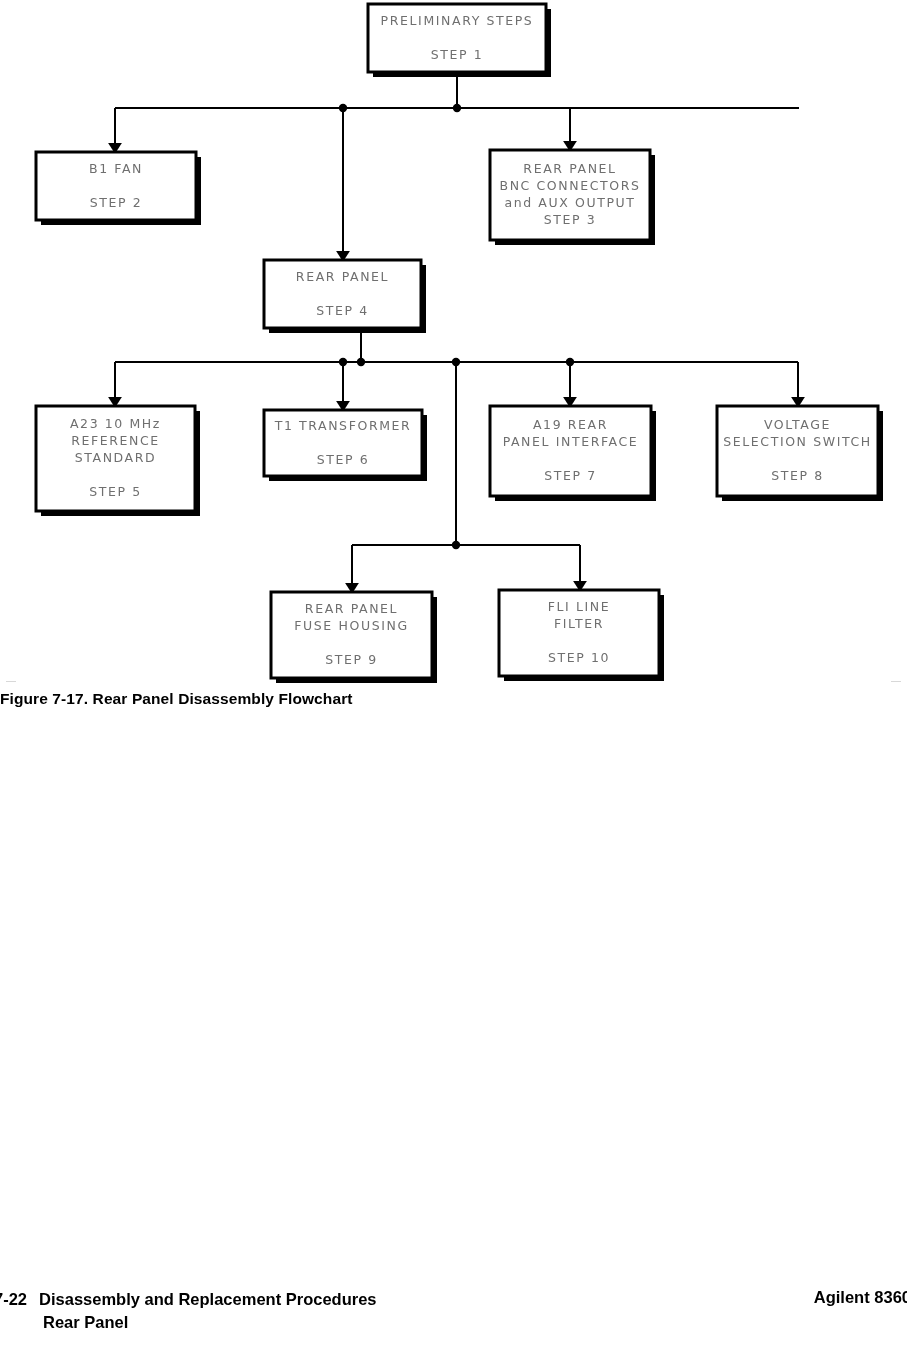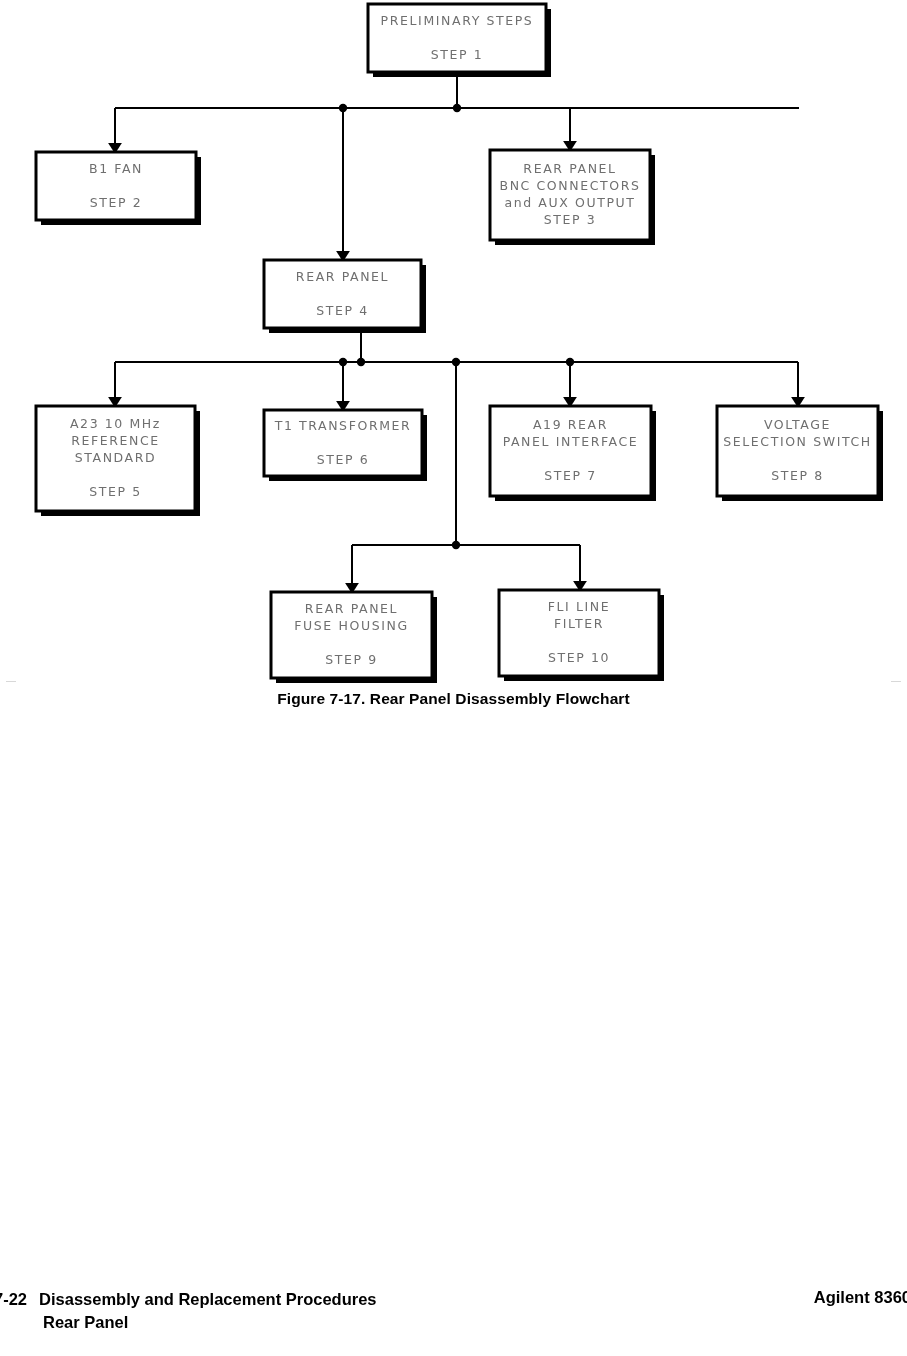--- a/index.html
+++ b/index.html
@@ -31,21 +31,21 @@
     fill: #6f6f6f;
     text-anchor: middle;
     dominant-baseline: middle;
   }
 
   .figure-caption {
     position: absolute;
     left: 0;
     top: 690px;
     width: 907px;
-    text-align: center;
+    text-align: left;
     font-family: "Liberation Sans", sans-serif;
     font-size: 15.5px;
     font-weight: bold;
     color: #000000;
     letter-spacing: 0.1px;
   }
 
   .footer {
     position: absolute;
     left: 0;

